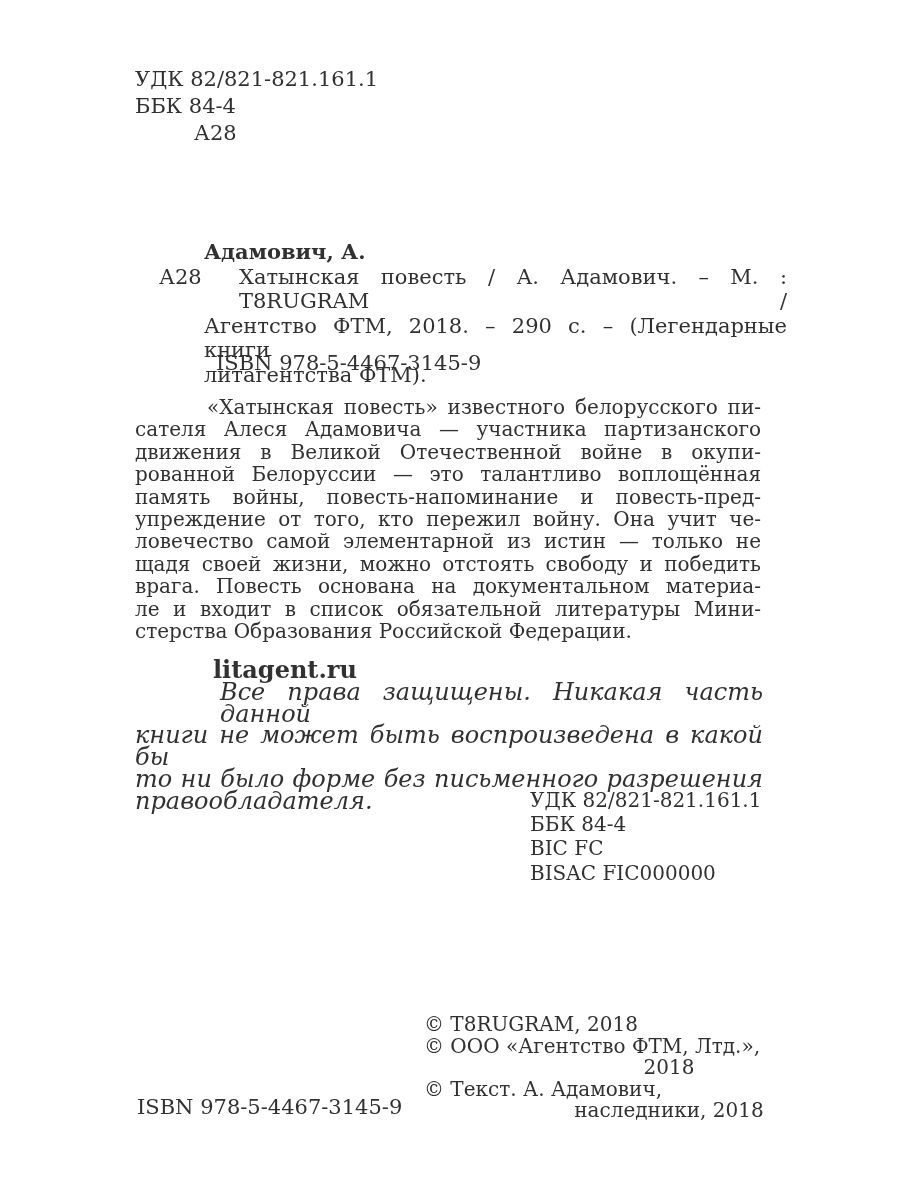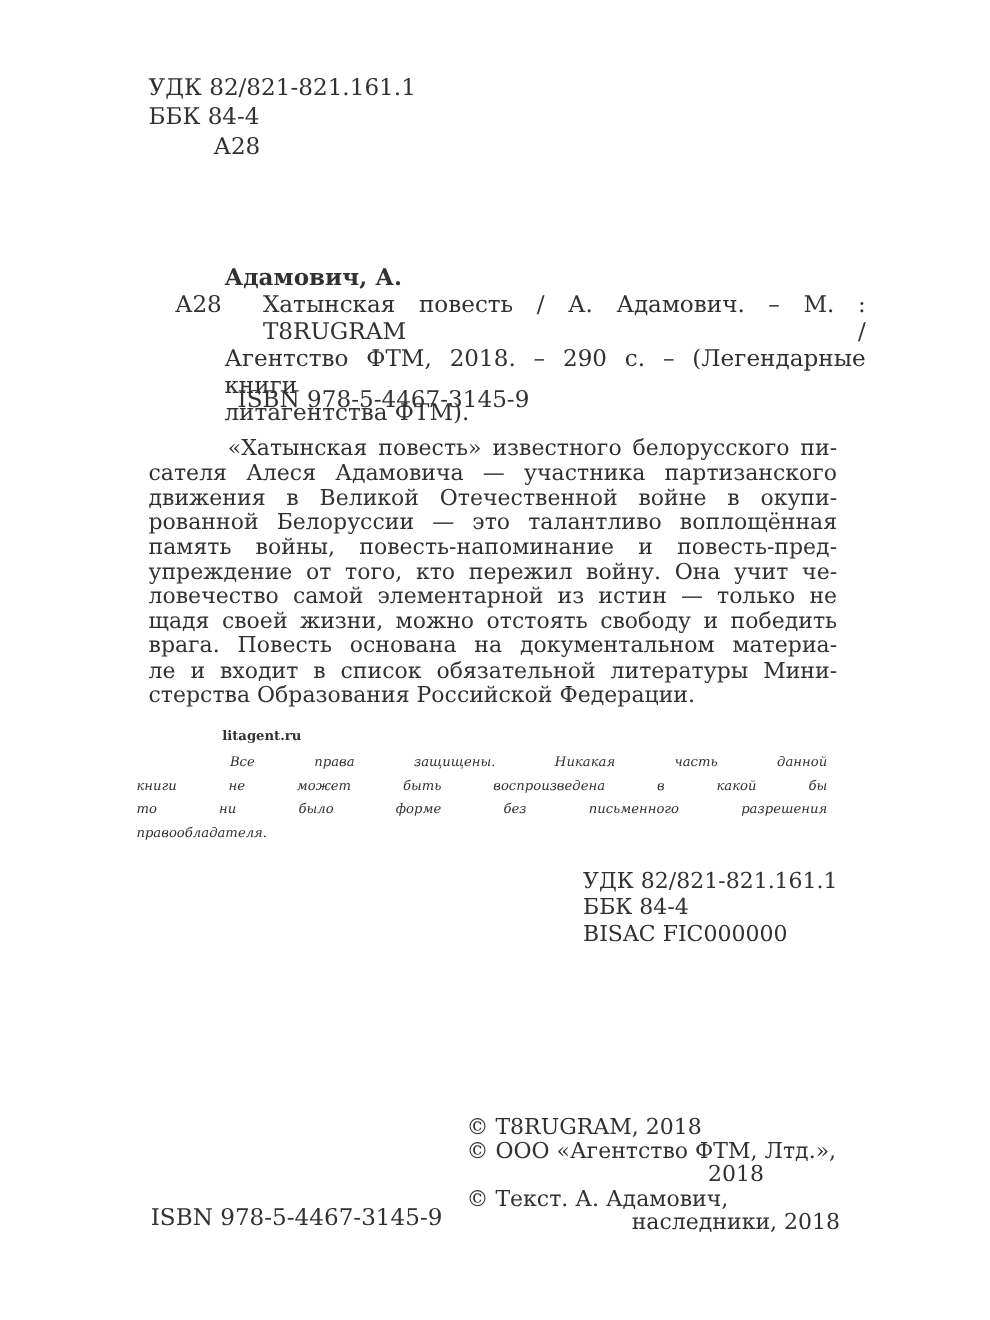--- a/index.html
+++ b/index.html
@@ -49,22 +49,22 @@
 
   
   .annotation {
     left: 135px; top: 396px; width: 626px;
     font-size: 20px; line-height: 22.4px;
   }
   .annotation .first { margin-left: 72px; }
 
   
   .litagent {
-    left: 124px; top: 659px; width: 628px;
-    font-size: 12px; line-height: 21.8px;
+    left: 135px; top: 659px; width: 628px;
+    font-size: 24px; line-height: 21.8px;
   }
   .litagent .site { margin-left: 78px; font-weight: bold; margin-bottom: 1px; }
   .litagent .rights { font-style: italic; }
   .litagent .rights .first { margin-left: 85px; }
 
   
   .codes-right {
     left: 530px; top: 788px;
     font-size: 20px; line-height: 24.2px;
     white-space: nowrap;
@@ -124,20 +124,21 @@
       <div class="first justify">Все права защищены. Никакая часть данной</div>
       <div class="justify">книги не может быть воспроизведена в какой бы</div>
       <div class="justify">то ни было форме без письменного разрешения</div>
       <div>правообладателя.</div>
     </div>
   </div>
 
   <div class="block codes-right">
     <div>УДК 82/821-821.161.1</div>
     <div>ББК 84-4</div>
+    <div>BIC FC</div>
     <div>BISAC FIC000000</div>
   </div>
 
   <div class="block copyright">
     <div>© T8RUGRAM, 2018</div>
     <div>© ООО «Агентство ФТМ, Лтд.»,</div>
     <div class="cont">2018</div>
     <div>© Текст. А. Адамович,</div>
     <div class="cont">наследники, 2018</div>
   </div>

